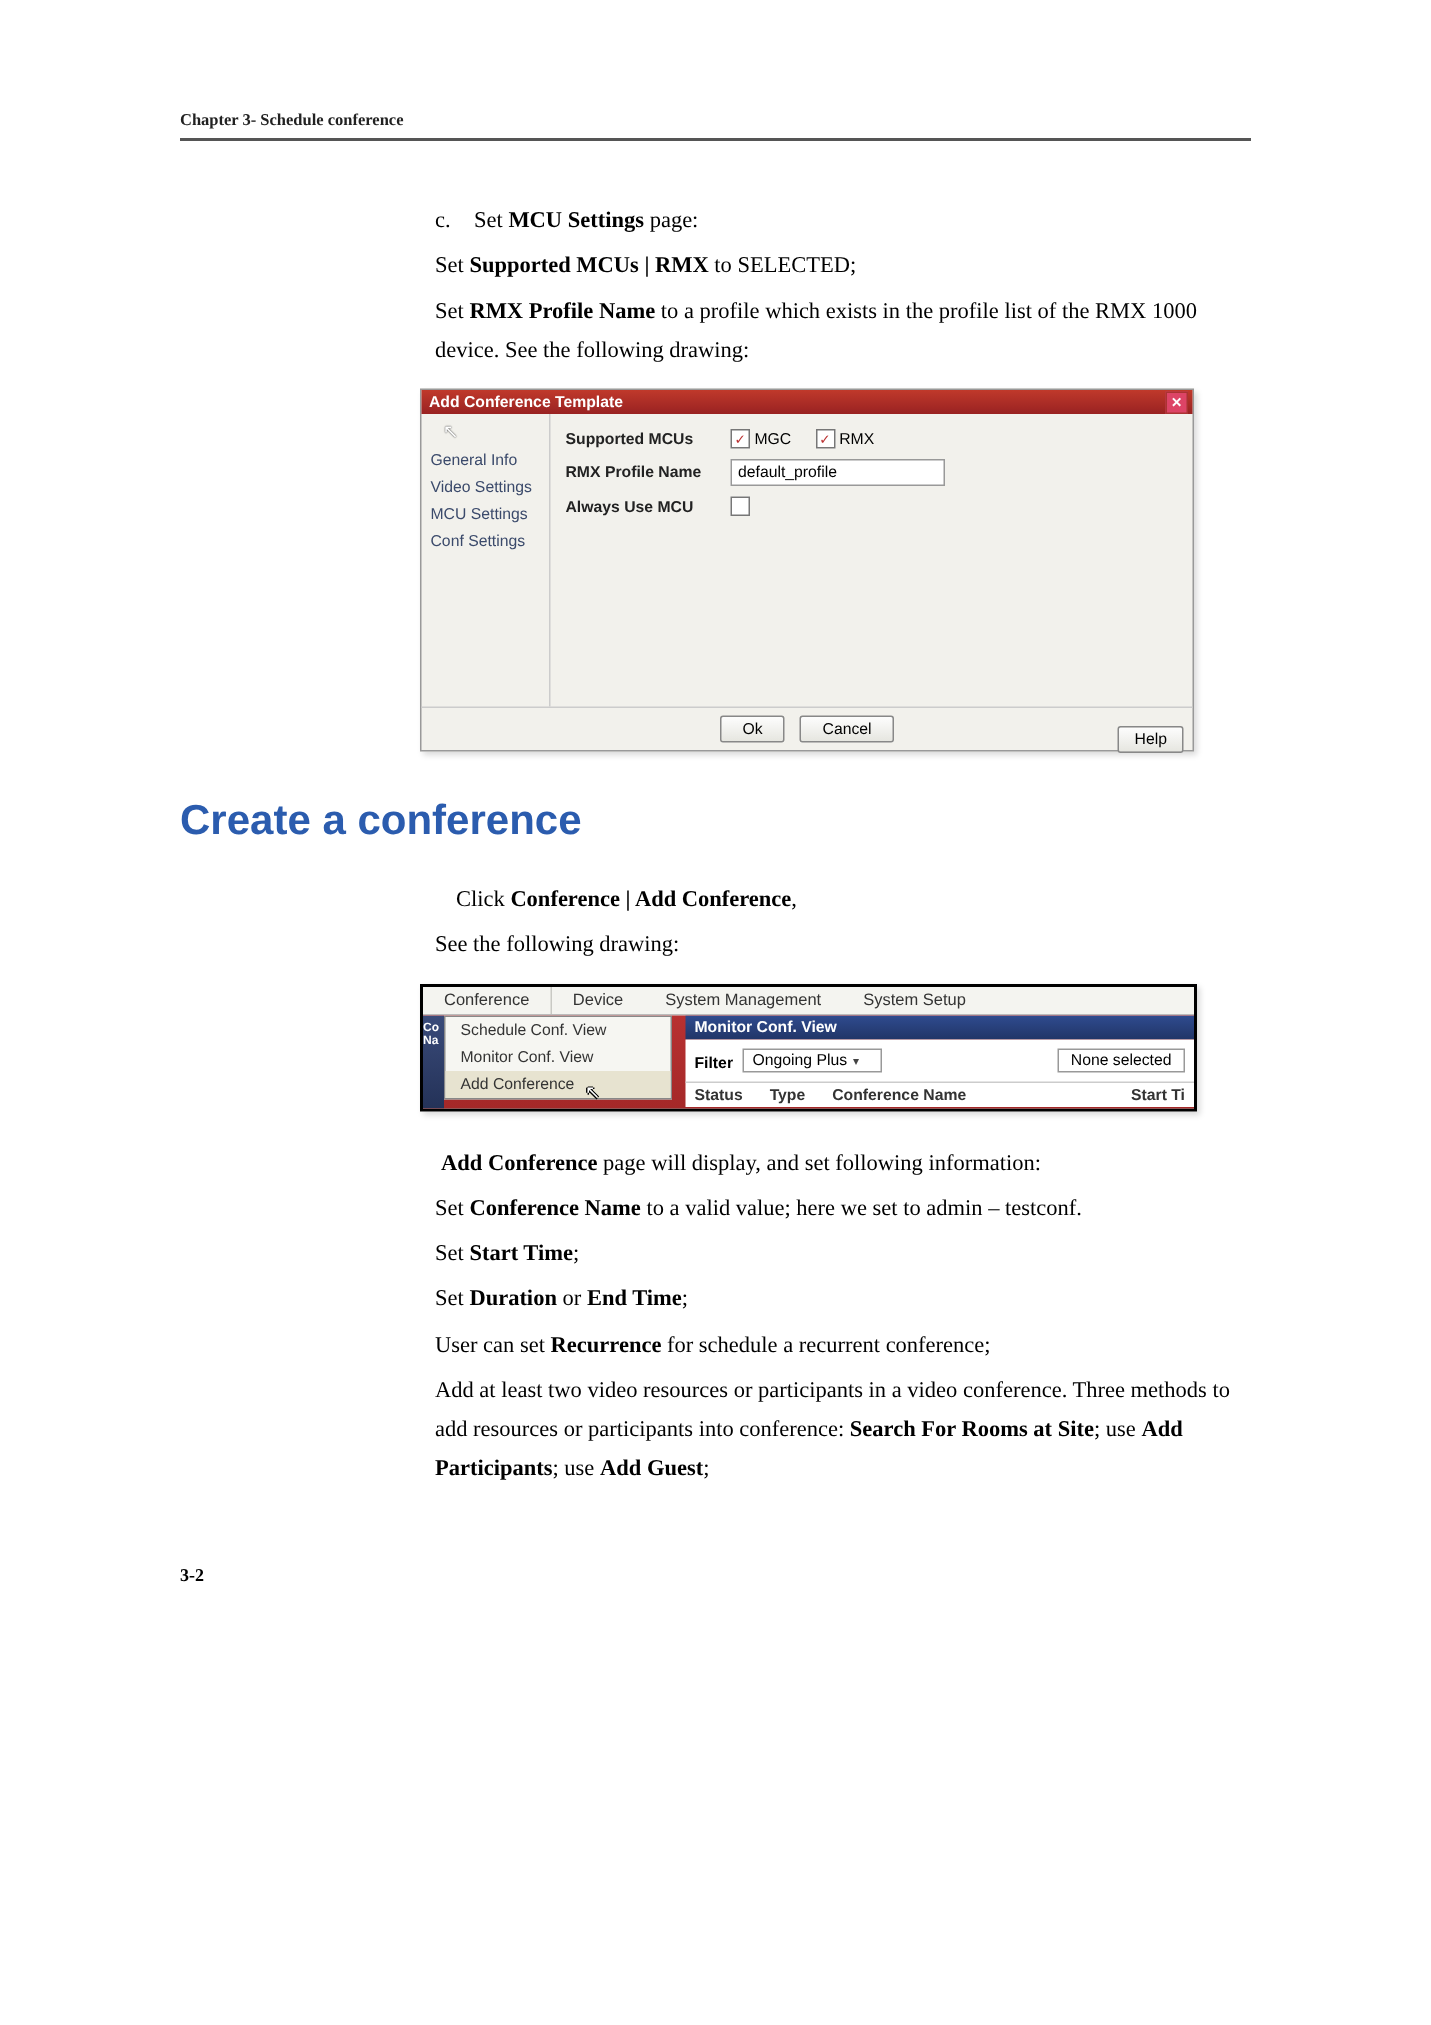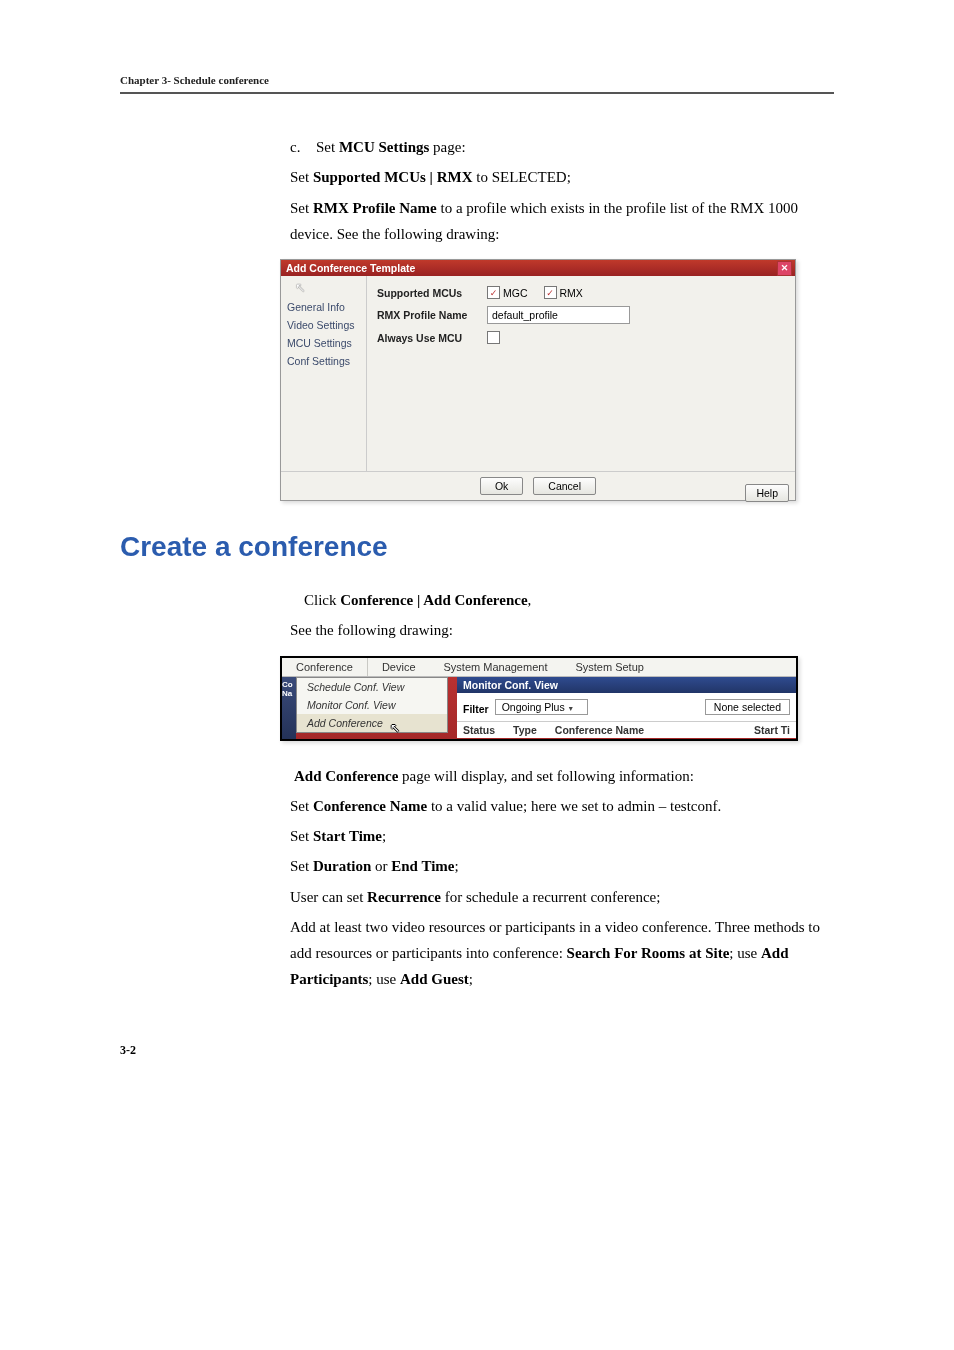--- a/index.html
+++ b/index.html
@@ -234,21 +234,20 @@
     left: 14px;
     top: 0;
     width: 150px;
     background: #f6f6f2;
     border: 1px solid #888;
   }
   .dropdown-item {
     padding: 3px 10px;
     font-size: 10.5px;
     color: #333;
-    font-style: italic;
   }
   .dropdown-item.hover {
     background: #e7e3d0;
   }
   .dd-cursor {
     position: absolute;
     left: 108px;
     top: 44px;
     color: #fff;
     text-shadow: -1px 0 #000,1px 0 #000,0 -1px #000,0 1px #000;

